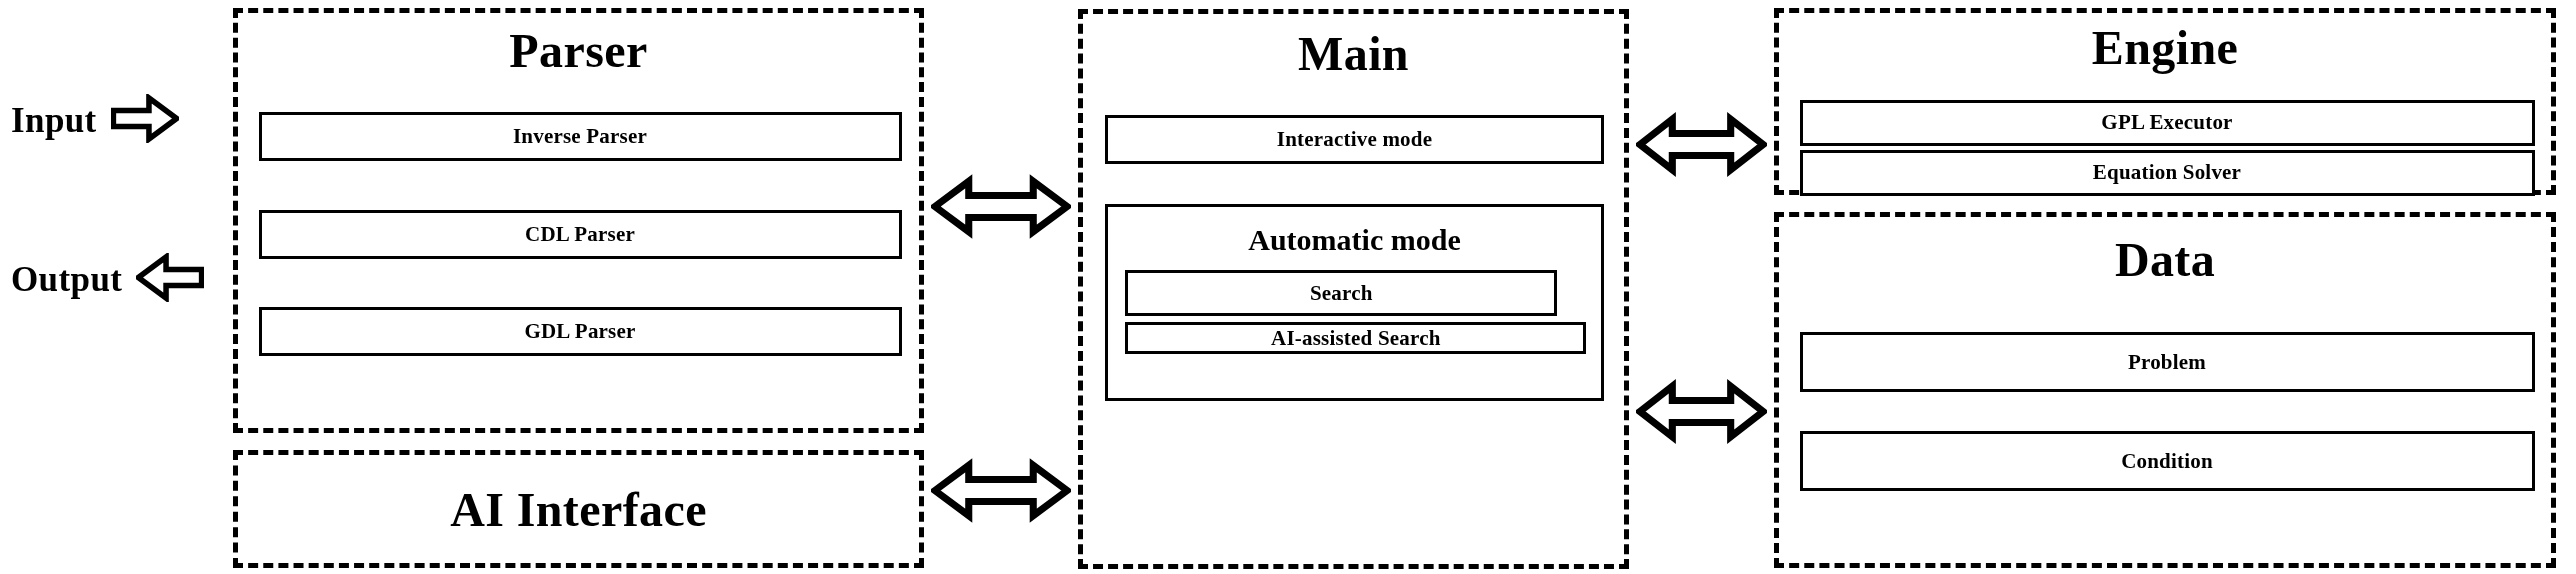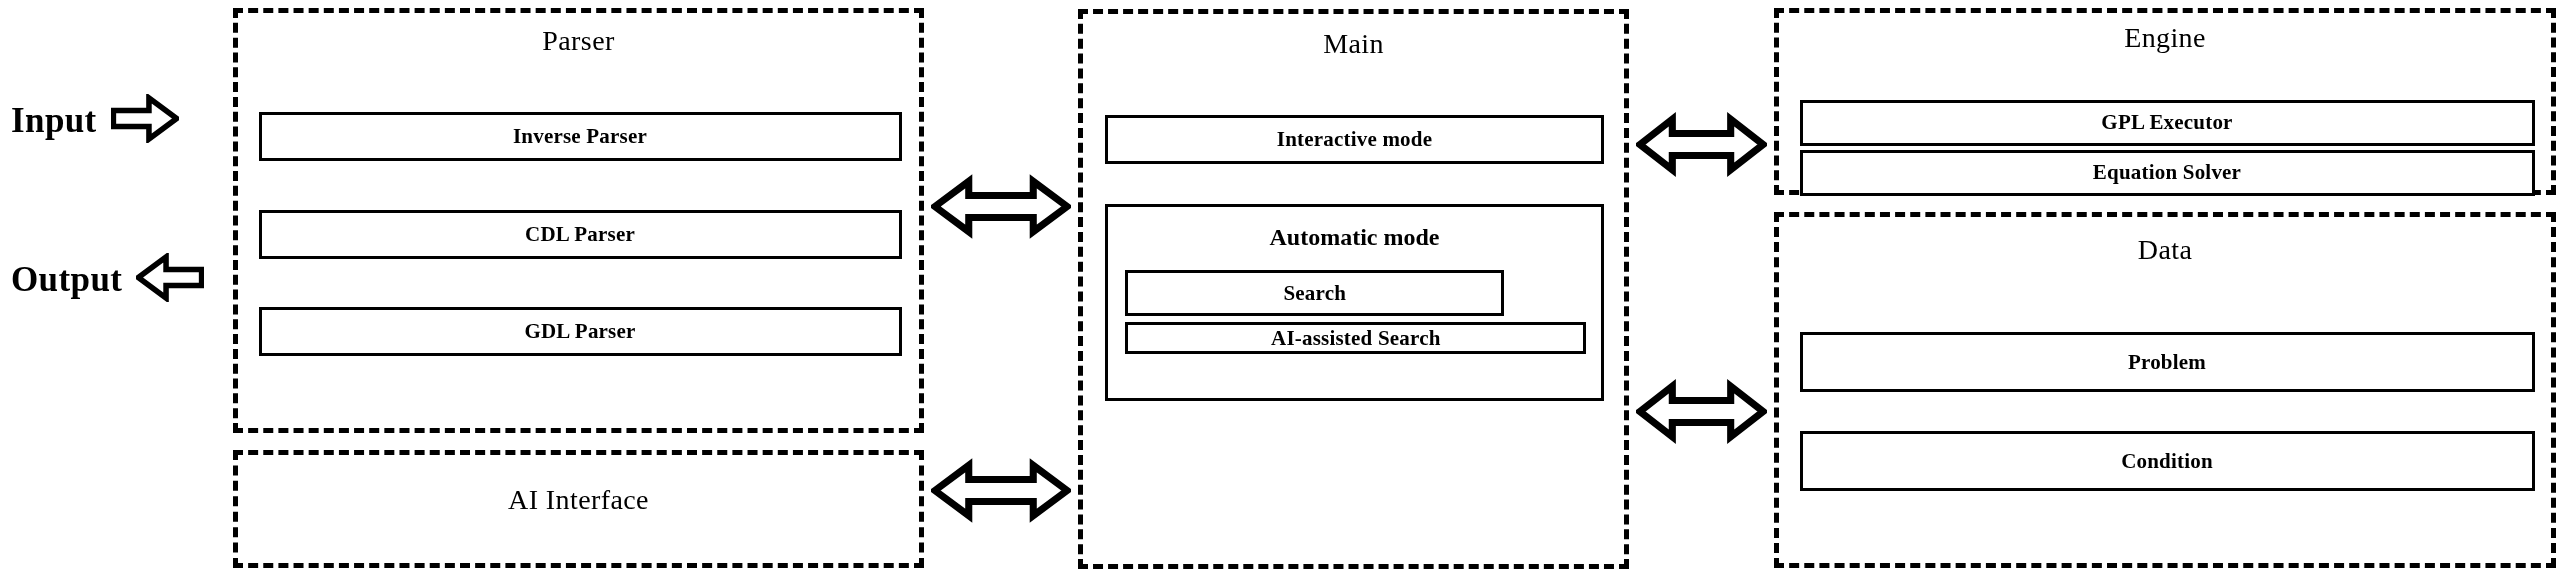--- a/index.html
+++ b/index.html
@@ -37,22 +37,22 @@
 
   
   .panel {
     position: absolute;
     border: 5.5px dashed #000000;
     background: #ffffff;
     box-sizing: border-box;
   }
   .panel-title {
     text-align: center;
-    font-size: 28px;
-    font-weight: normal;
+    font-size: 48px;
+    font-weight: bold;
     line-height: 1;
     letter-spacing: 0.4px;
   }
 
   
   .box {
     position: absolute;
     border: 3.9px solid #000000;
     background: #ffffff;
     box-sizing: border-box;
@@ -68,21 +68,21 @@
 
   
   .subgroup {
     position: absolute;
     border: 3.9px solid #000000;
     background: #ffffff;
     box-sizing: border-box;
   }
   .subgroup-title {
     text-align: center;
-    font-size: 24px;
+    font-size: 30px;
     font-weight: bold;
     line-height: 1;
   }
 
   
   .connector {
     position: absolute;
   }
 </style>
 </head>
@@ -128,21 +128,21 @@
 
   <div class="panel" style="left:1078px; top:9.4px; width:551px; height:560px;">
     <div class="panel-title" style="margin-top:15.7px;">Main</div>
 
     <div class="box" style="left:22px; top:101px; width:499px; height:49px;">
       <span class="box-label">Interactive mode</span>
     </div>
 
     <div class="subgroup" style="left:22px; top:190px; width:499px; height:197px;">
       <div class="subgroup-title" style="margin-top:17.3px;">Automatic mode</div>
-      <div class="box" style="left:17.3px; top:63px; width:379px; height:46px;">
+      <div class="box" style="left:17.3px; top:63px; width:432px; height:46px;">
         <span class="box-label">Search</span>
       </div>
       <div class="box" style="left:17.3px; top:115px; width:461px; height:32px;">
         <span class="box-label">AI-assisted Search</span>
       </div>
     </div>
   </div>
 
   <div class="panel" style="left:1774px; top:7.9px; width:782px; height:187px;">
     <div class="panel-title" style="margin-top:11px;">Engine</div>

